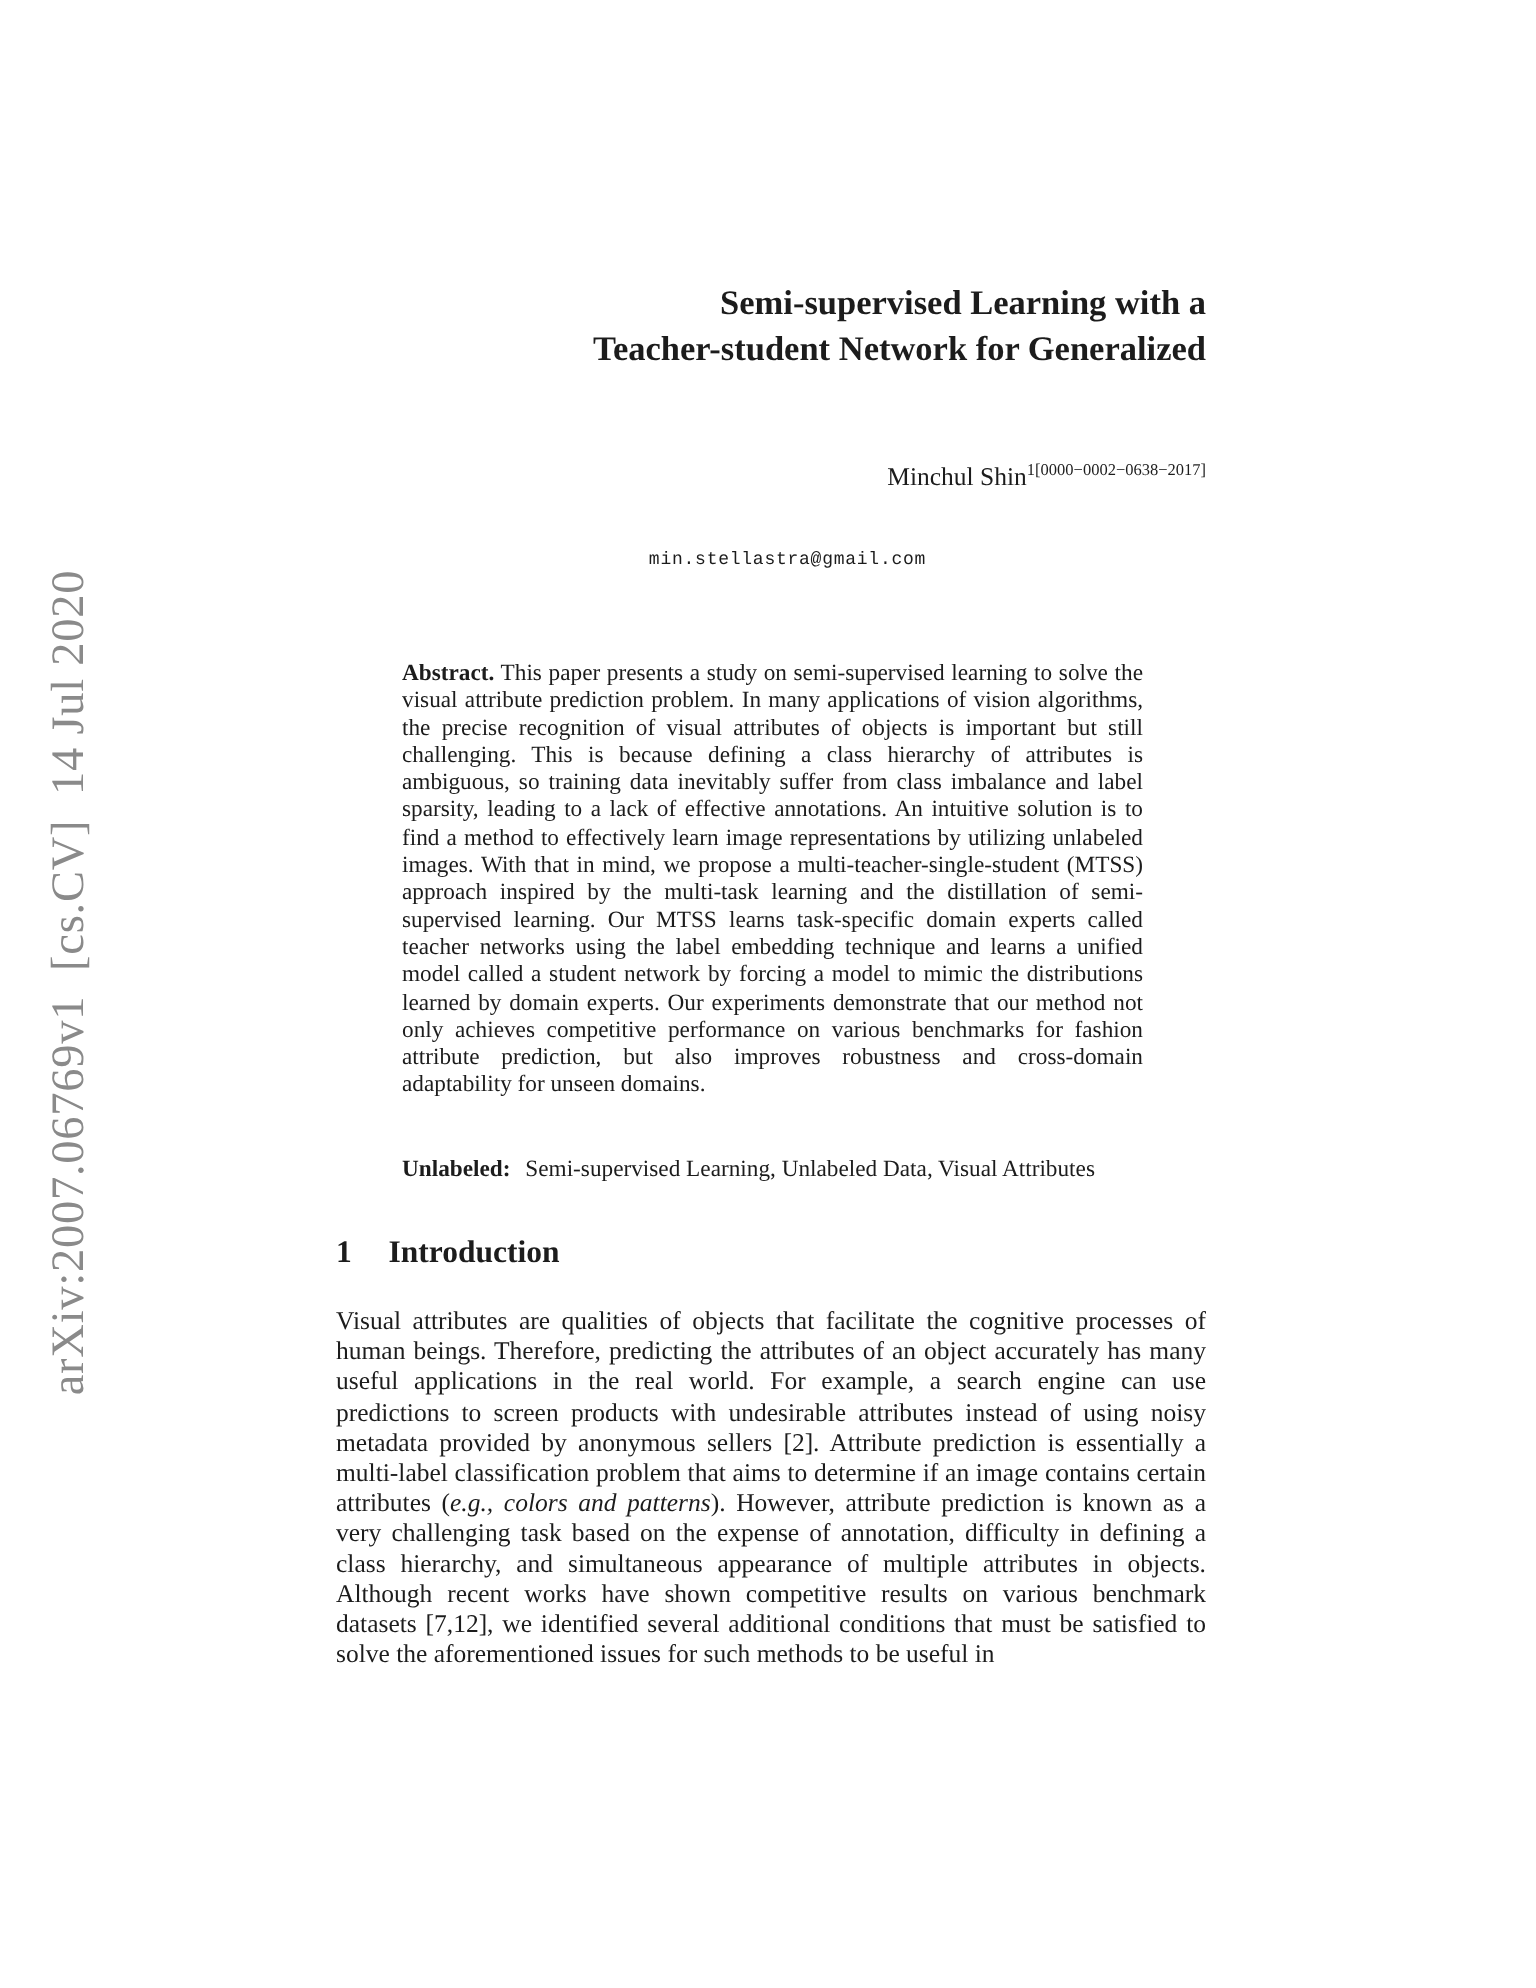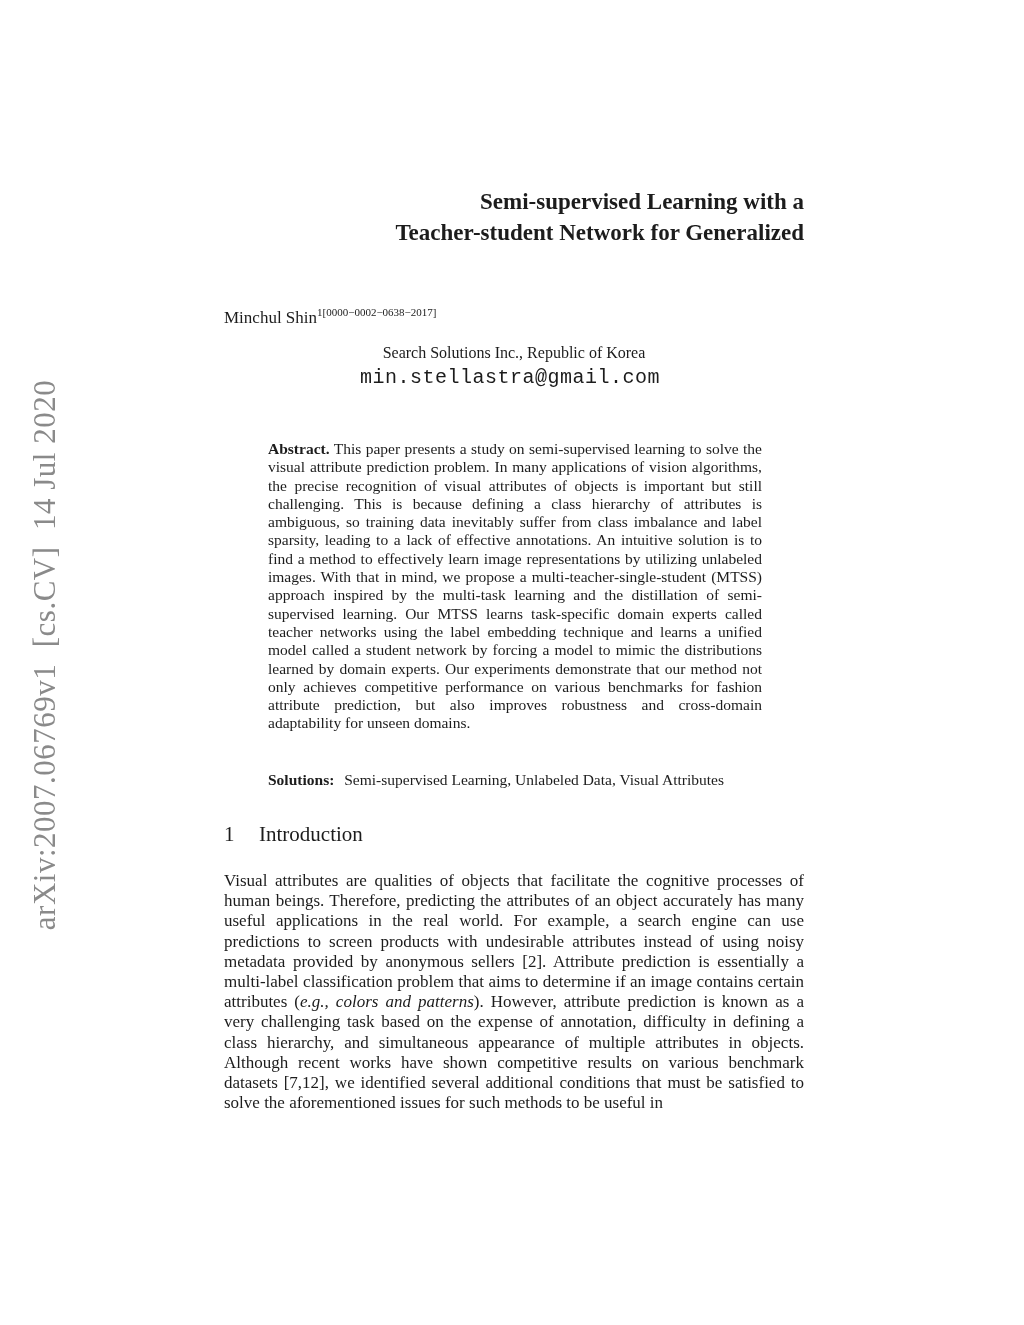--- a/index.html
+++ b/index.html
@@ -40,44 +40,44 @@
     text-align: right;
     font-weight: bold;
     font-size: 23px;
     line-height: 31px;
   }
   .author-line {
     position: absolute;
     left: 224px;
     top: 308px;
     width: 580px;
-    text-align: left;
+    text-align: right;
     font-size: 17px;
   }
   .author-line sup {
     font-size: 11px;
     vertical-align: super;
     line-height: 0;
   }
   .affiliation {
     position: absolute;
     left: 224px;
     top: 344px;
     width: 580px;
     text-align: center;
     font-size: 16px;
   }
   .email {
     position: absolute;
-    left: 220px;
+    left: 235px;
     top: 366px;
     width: 580px;
     text-align: center;
     font-family: "Liberation Mono", monospace;
-    font-size: 20px;
+    font-size: 12px;
     letter-spacing: 0.5px;
   }
   .abstract-block {
     position: absolute;
     left: 268px;
     top: 440px;
     width: 494px;
     font-size: 15.5px;
     line-height: 18.3px;
     text-align: justify;
@@ -95,21 +95,21 @@
   }
   .keywords-block .bold-label {
     font-weight: bold;
     margin-right: 6px;
   }
   .section-heading {
     position: absolute;
     left: 224px;
     top: 822px;
     width: 580px;
-    font-weight: normal;
+    font-weight: bold;
     font-size: 21px;
   }
   .section-heading .sec-num {
     display: inline-block;
     width: 35px;
   }
   .intro-paragraph {
     position: absolute;
     left: 224px;
     top: 871px;
@@ -129,31 +129,30 @@
 
   <div class="arxiv-banner">arXiv:2007.06769v1  [cs.CV]  14 Jul 2020</div>
 
   <div class="paper-title">
     <div>Semi-supervised Learning with a</div>
     <div>Teacher-student Network for Generalized</div>
   </div>
 
   <div class="author-line"><span>Minchul Shin</span><sup>1[0000−0002−0638−2017]</sup></div>
 
-  <div class="affiliation">Search Solutions Inc., Republic of Korea</div>
 
   <div class="email">min.stellastra@gmail.com</div>
 
   <div class="abstract-block">
     <span class="bold-label">Abstract.</span>
     <span>This paper presents a study on semi-supervised learning to solve the visual attribute prediction problem. In many applications of vision algorithms, the precise recognition of visual attributes of objects is important but still challenging. This is because defining a class hierarchy of attributes is ambiguous, so training data inevitably suffer from class imbalance and label sparsity, leading to a lack of effective annotations. An intuitive solution is to find a method to effectively learn image representations by utilizing unlabeled images. With that in mind, we propose a multi-teacher-single-student (MTSS) approach inspired by the multi-task learning and the distillation of semi-supervised learning. Our MTSS learns task-specific domain experts called teacher networks using the label embedding technique and learns a unified model called a student network by forcing a model to mimic the distributions learned by domain experts. Our experiments demonstrate that our method not only achieves competitive performance on various benchmarks for fashion attribute prediction, but also improves robustness and cross-domain adaptability for unseen domains.</span>
   </div>
 
   <div class="keywords-block">
-    <span class="bold-label">Solutions:</span>
+    <span class="bold-label">Unlabeled:</span>
     <span>Semi-supervised Learning, Unlabeled Data, Visual Attributes</span>
   </div>
 
   <div class="section-heading">
     <span class="sec-num">1</span><span>Introduction</span>
   </div>
 
   <div class="intro-paragraph"><span>Visual attributes are qualities of objects that facilitate the cognitive processes of human beings. Therefore, predicting the attributes of an object accurately has many useful applications in the real world. For example, a search engine can use predictions to screen products with undesirable attributes instead of using noisy metadata provided by anonymous sellers [2]. Attribute prediction is essentially a multi-label classification problem that aims to determine if an image contains certain attributes (</span><span class="italic">e.g., colors and patterns</span><span>). However, attribute prediction is known as a very challenging task based on the expense of annotation, difficulty in defining a class hierarchy, and simultaneous appearance of multiple attributes in objects. Although recent works have shown competitive results on various benchmark datasets [7,12], we identified several additional conditions that must be satisfied to solve the aforementioned issues for such methods to be useful in</span></div>
 
 </div>

